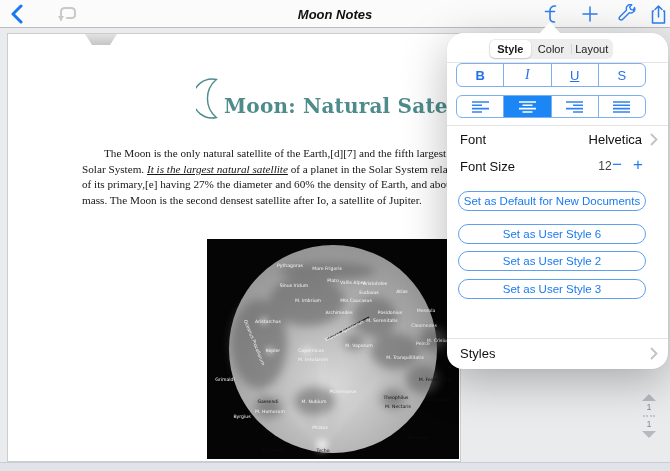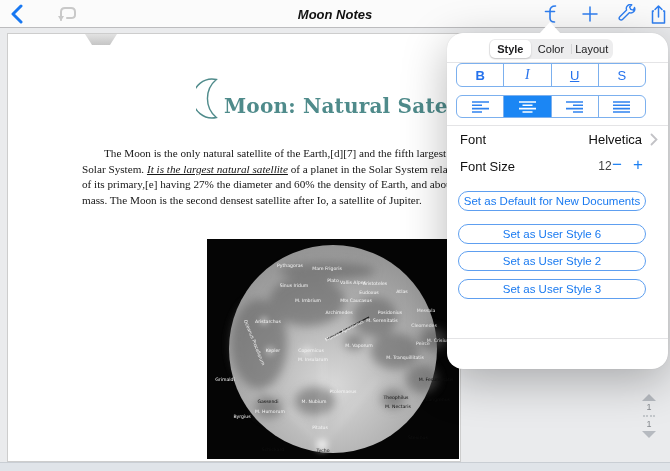--- a/index.html
+++ b/index.html
@@ -317,13 +317,19 @@
     <span class="stepper plus">+</span>
   </div>
 
   <button class="action-btn ab1">Set as Default for New Documents</button>
   <button class="action-btn ab2">Set as User Style 6</button>
   <button class="action-btn ab3">Set as User Style 2</button>
   <button class="action-btn ab4">Set as User Style 3</button>
 
   <div class="hairline" style="top:305px"></div>
 
+  <div class="row styles-row">
+    <span class="row-label">Styles</span>
+    <svg class="chev" viewBox="0 0 8 13">
+        <path d="M1.5 1.5 L6.5 6.5 L1.5 11.5" fill="none" stroke="#c2c2c6" stroke-width="1.8" stroke-linecap="round"></path>
+      </svg>
+  </div>
 </div>
 
 </body></html>

